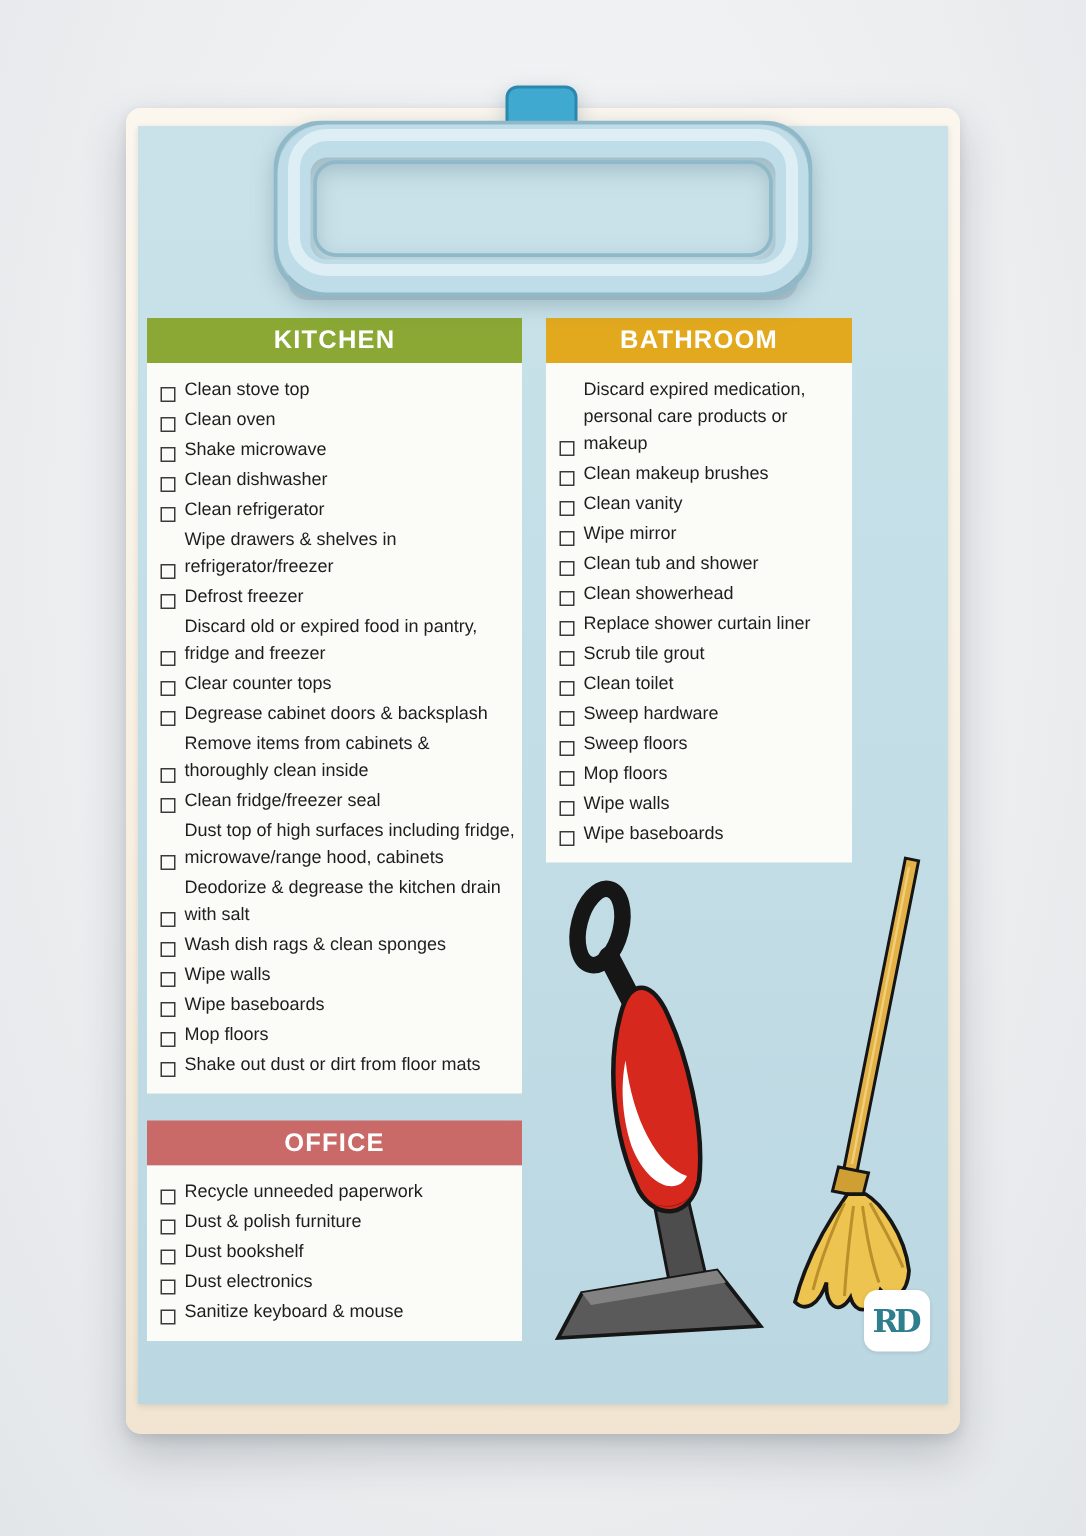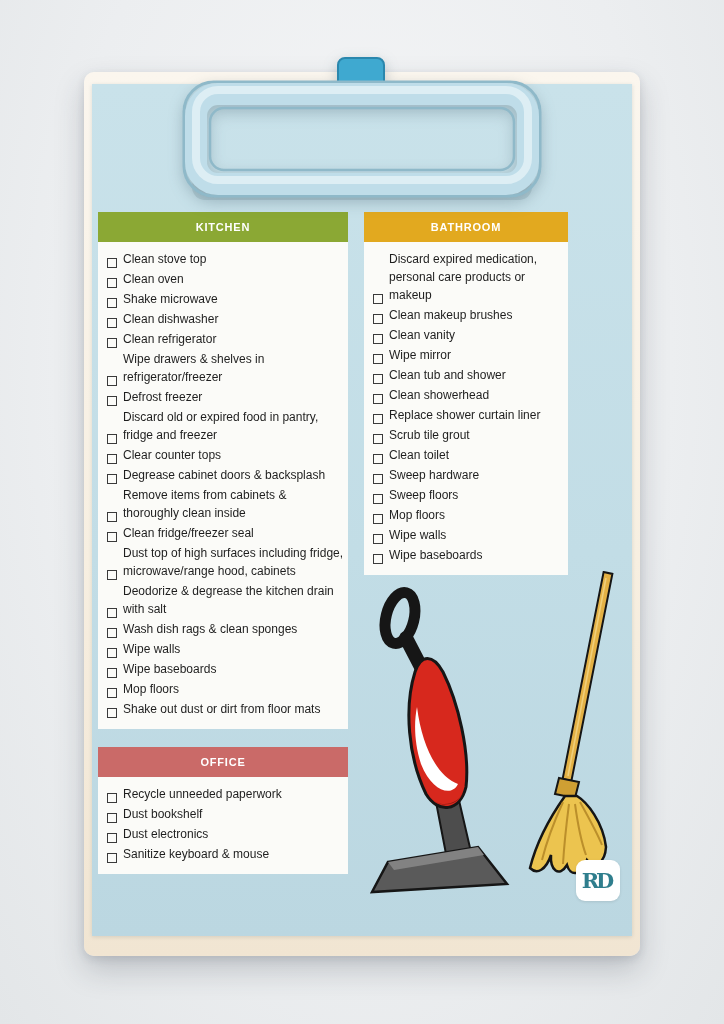--- a/index.html
+++ b/index.html
@@ -23,21 +23,21 @@
     position:absolute;left:170px;top:56px;width:384px;height:150px;z-index:6;
     filter:drop-shadow(0 5px 7px rgba(50,80,95,.28));
   }
   .col{position:absolute;}
   .col-left{left:6px;top:128px;width:250px;}
   .col-right{left:272px;top:128px;width:204px;}
   .panel{width:100%;}
   .panel-office{margin-top:18px;border-radius:11px;}
   .panel-header{
     height:30px;display:flex;align-items:center;justify-content:center;
-    color:#ffffff;font-weight:bold;font-size:11px;letter-spacing:.8px;
+    color:#ffffff;font-weight:bold;font-size:17px;letter-spacing:.8px;
   }
   .items{
     list-style:none;margin:0;padding:8px 4px 9px 8px;background:#fbfbf8;
   }
   .check-item{display:flex;align-items:flex-end;font-size:12px;line-height:18px;color:#1e1e1e;margin-bottom:2px;}
   .box{
     flex:0 0 auto;width:8px;height:8px;border:1.2px solid #3a3a3a;
     margin:4px 6px 0 1px;background:transparent;
   }
   .txt{flex:1 1 auto;}
@@ -147,20 +147,24 @@
       <header class="panel-header" style="background: rgb(202, 106, 104);">
         <span>OFFICE</span>
       </header>
       <ul class="items">
           <li class="check-item">
             <span class="box"></span>
             <span class="txt">Recycle unneeded paperwork</span>
           </li>
           <li class="check-item">
             <span class="box"></span>
+            <span class="txt">Dust &amp; polish furniture</span>
+          </li>
+          <li class="check-item">
+            <span class="box"></span>
             <span class="txt">Dust bookshelf</span>
           </li>
           <li class="check-item">
             <span class="box"></span>
             <span class="txt">Dust electronics</span>
           </li>
           <li class="check-item">
             <span class="box"></span>
             <span class="txt">Sanitize keyboard &amp; mouse</span>
           </li>

